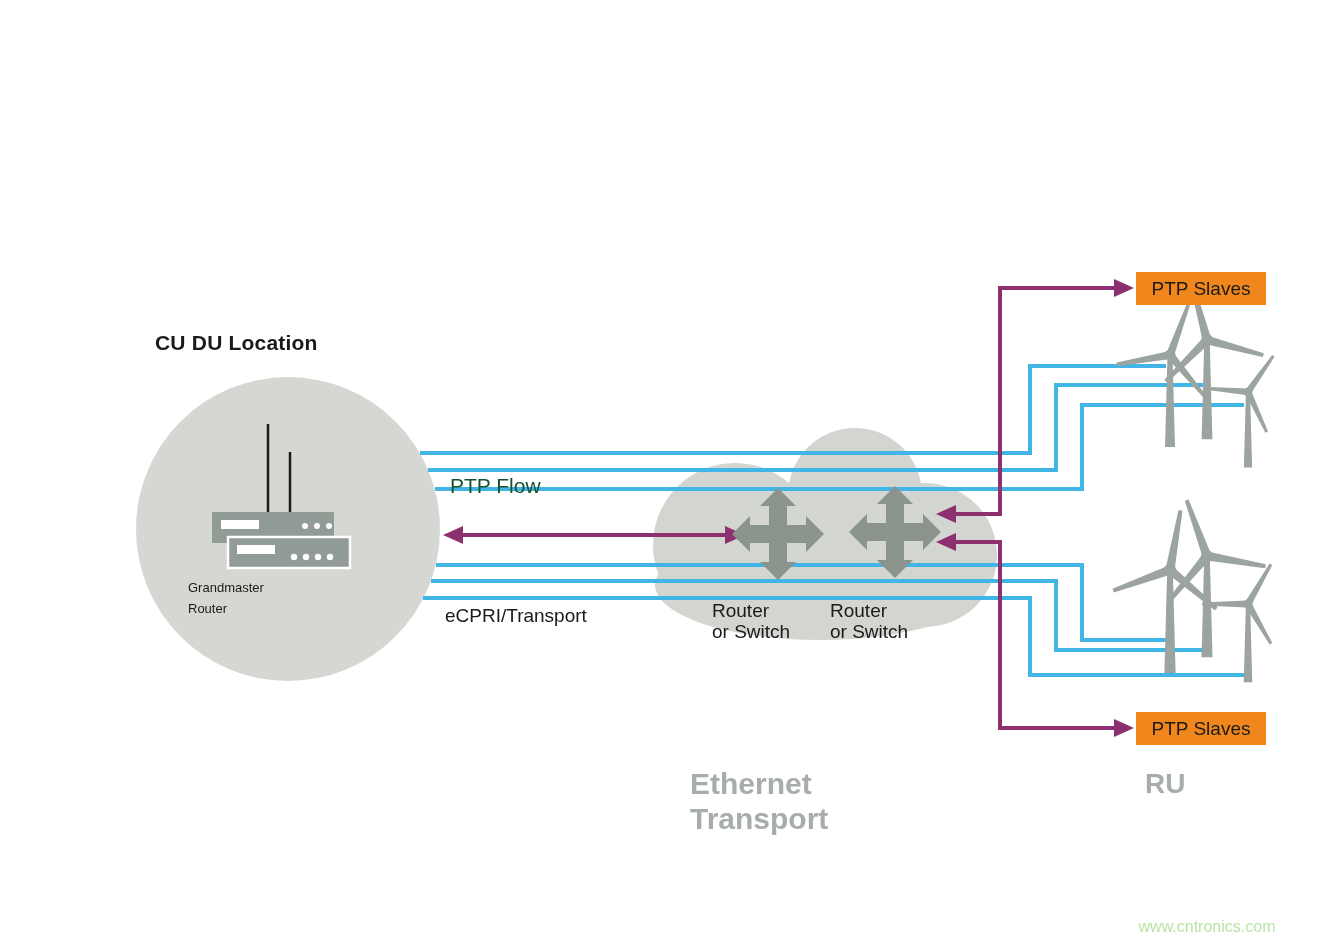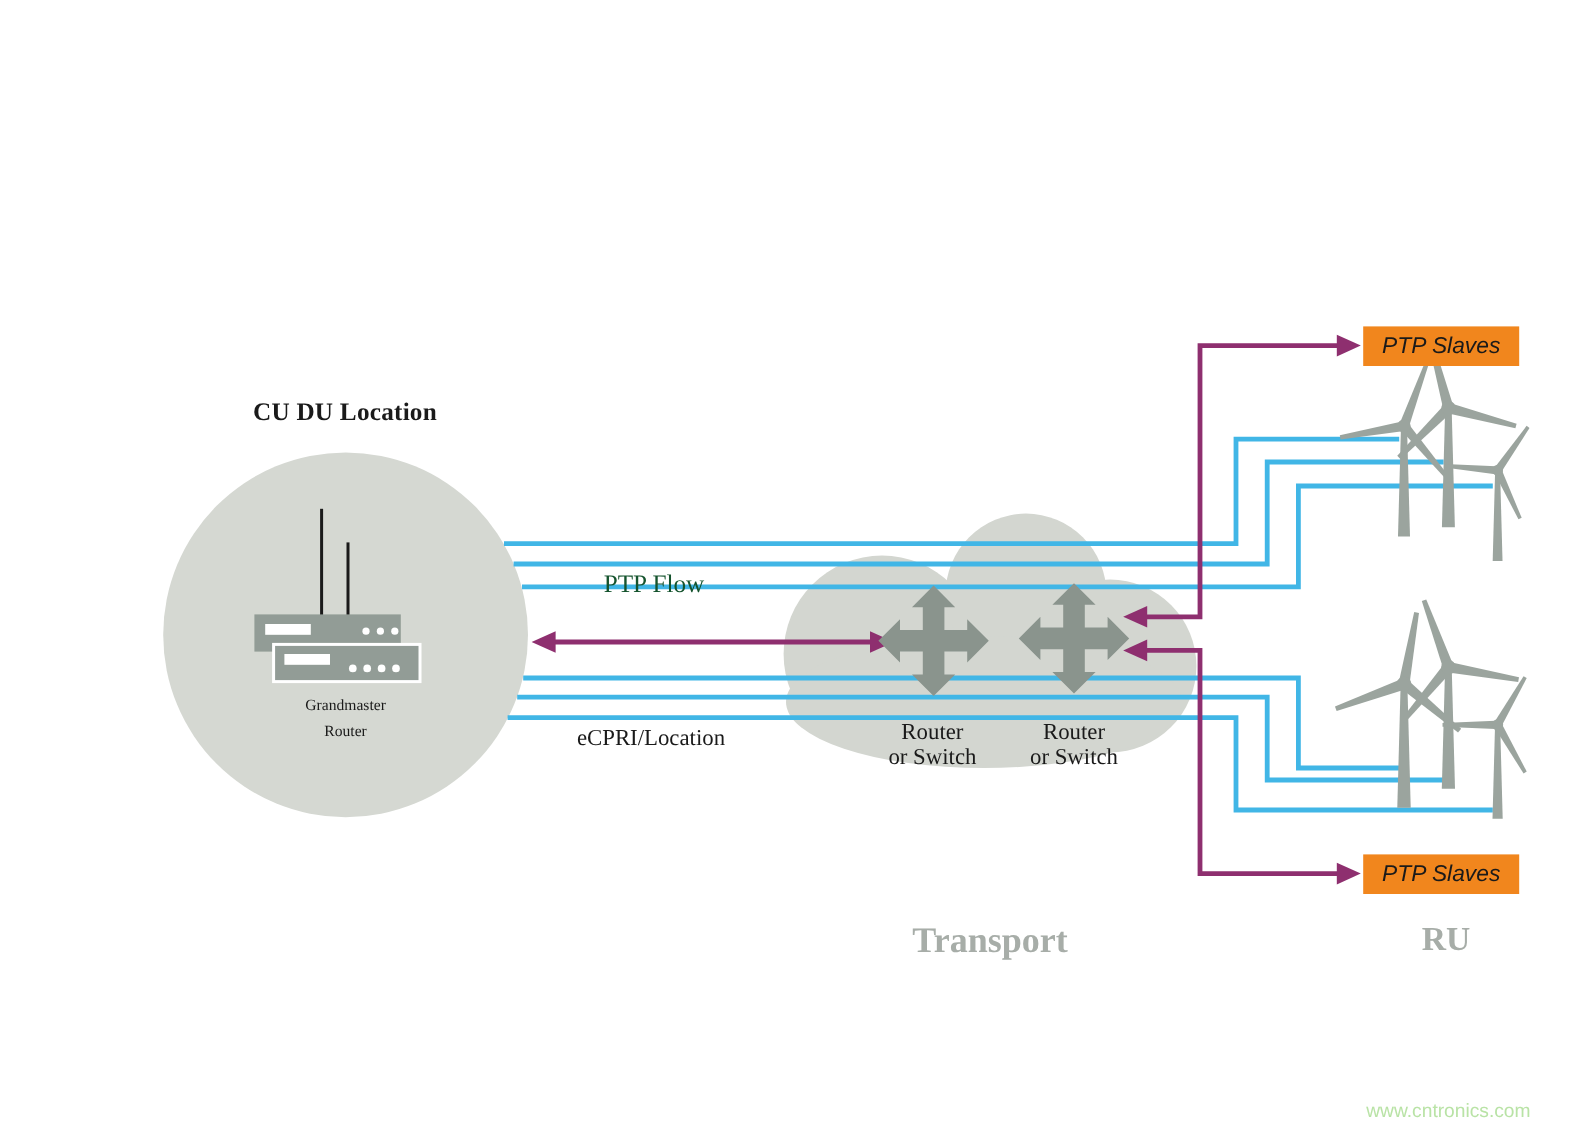--- a/index.html
+++ b/index.html
@@ -7,21 +7,21 @@
     position:relative;
     width:1327px;
     height:949px;
     background:#ffffff;
     overflow:hidden;
     font-family:"Liberation Sans", sans-serif;
     color:#1a1a1a;
   }
   .stage svg.diagram{position:absolute;left:0;top:0;}
   .label{position:absolute;}
-  .center{text-align:center;font-family:Liberation Serif, serif;}
+  .center{}
   .cu-du-heading{
     left:155px;top:331px;width:265px;
     font-size:21px;font-weight:bold;letter-spacing:.2px;
   }
   .gm-label{
     left:188px;top:577px;width:200px;
     font-size:13px;line-height:21px;
   }
   .ptp-flow-label{
     left:450px;top:474px;width:190px;
@@ -42,21 +42,21 @@
   }
   .ru-heading{
     left:1145px;top:768px;width:120px;
     font-size:28px;font-weight:bold;color:#a7ada8;
   }
   .slave-box{
     position:absolute;
     left:1136px;width:130px;height:33px;
     background:#f1861d;
     display:flex;align-items:center;justify-content:center;
-    font-size:19px;color:#1a1a1a;font-style:italic;
+    font-size:19px;color:#1a1a1a;
   }
   .slave-box.top{top:272px;}
   .slave-box.bottom{top:712px;}
   .watermark{
     right:10px;top:918px;width:220px;
     text-align:center;font-size:16px;color:#b9e3a6;
   }
 </style>
 </head>
 <body>
@@ -159,33 +159,34 @@
 
   <div class="label cu-du-heading center">CU DU Location</div>
 
   <div class="label gm-label center">
     <div>Grandmaster</div>
     <div>Router</div>
   </div>
 
   <div class="label ptp-flow-label center">PTP Flow</div>
 
-  <div class="label ecpri-label center">eCPRI/Location</div>
+  <div class="label ecpri-label center">eCPRI/Transport</div>
 
   <div class="label router-label r1 center">
     <div>Router</div>
     <div>or Switch</div>
   </div>
 
   <div class="label router-label r2 center">
     <div>Router</div>
     <div>or Switch</div>
   </div>
 
   <div class="label ethernet-heading center">
+    <div>Ethernet</div>
     <div>Transport</div>
   </div>
 
   <div class="label ru-heading center">RU</div>
 
   <div class="slave-box top">PTP Slaves</div>
 
   <div class="slave-box bottom">PTP Slaves</div>
 
   <div class="label watermark">www.cntronics.com</div>

